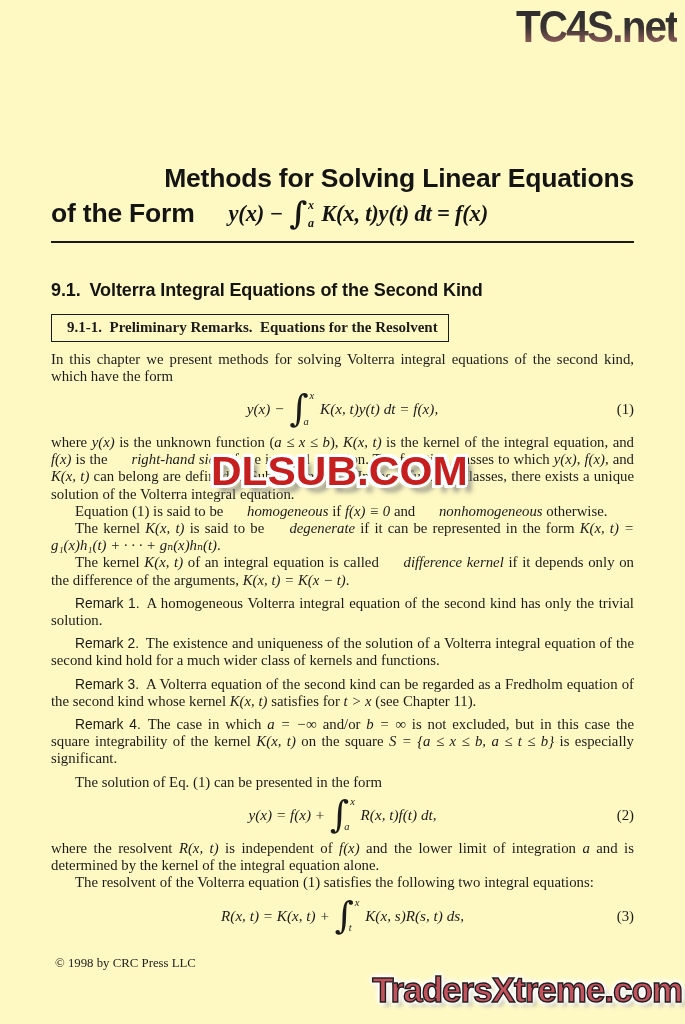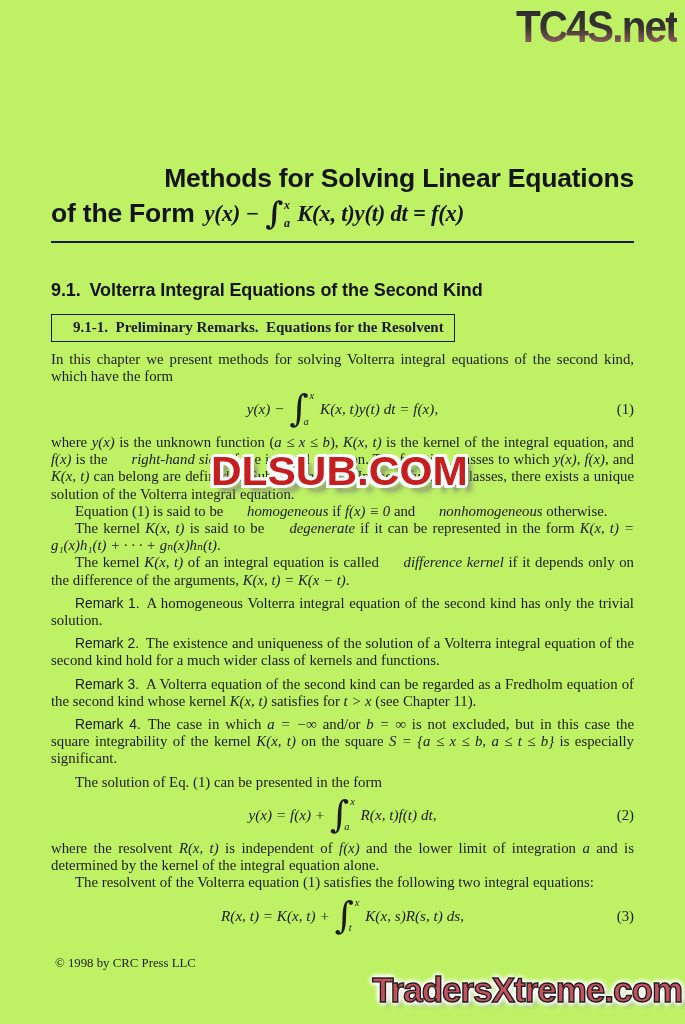--- a/index.html
+++ b/index.html
@@ -1,18 +1,18 @@
 <!DOCTYPE html>
 <html><head>
 <meta charset="utf-8">
 <style>
   html,body{margin:0;padding:0;background:#e8e8e8;}
   .page{
     position:relative;width:685px;height:1024px;margin:0 auto;
-    background:#bef264;overflow:hidden;
+    background:#fef9c3;overflow:hidden;
     font-family:"Liberation Serif","DejaVu Serif",serif;color:#1b1b1b;
   }
   
   .wm-tc4s{
     position:absolute;top:4px;right:8px;z-index:9;
     font-family:"Liberation Sans","DejaVu Sans",sans-serif;font-weight:bold;
     font-size:45px;letter-spacing:-2px;line-height:1;white-space:nowrap;
     transform:scaleX(0.90);transform-origin:100% 0;
     color:#4a3a3a;
   }
@@ -48,33 +48,33 @@
   
   .column{position:absolute;left:51px;width:583px;top:161px;}
   .chapter-label{
     font-family:"Liberation Sans","DejaVu Sans",sans-serif;font-weight:bold;
     font-size:21px;line-height:1.15;margin:0 0 21px 0;color:#141414;
   }
   .chapter-title{
     font-family:"Liberation Sans","DejaVu Sans",sans-serif;font-weight:bold;
     font-size:26.5px;line-height:1.30;margin:0;color:#141414;letter-spacing:-0.2px;text-align:right;
   }
-  .title-line2{display:flex;align-items:center;margin-top:1px;}
+  .title-line2{display:flex;align-items:center;margin-top:1px;gap:24px;}
   .title-eq{
     font-family:"Liberation Serif","DejaVu Serif",serif;font-weight:bold;font-style:italic;
     font-size:22.5px;display:inline-flex;align-items:center;margin-left:10px;white-space:pre;
   }
   .title-rule{height:2px;background:#1a1a1a;margin-top:10px;}
   .section-heading{
     font-family:"Liberation Sans","DejaVu Sans",sans-serif;font-weight:bold;
     font-size:18px;margin:37px 0 0 0;color:#141414;letter-spacing:-0.1px;
   }
   .subsection-box{
     display:inline-block;margin-top:13px;border:1.4px solid #1a1a1a;
-    padding:3px 10px 4px 21px;font-weight:bold;font-size:15px;line-height:1.25;
+    padding:3px 10px 4px 15px;font-weight:bold;font-size:15px;line-height:1.25;
   }
   .body-root{margin-top:9px;}
   .para{margin:0;font-size:14.8px;line-height:17.2px;text-align:justify;position:relative;}
   .para.indent{text-indent:24px;}
   .para.gap{margin-top:6px;}
   .seg-r{}
   .seg-m{font-style:italic;}
   .seg-e{font-style:italic;margin-left:20px;}
   .seg-sans{font-family:"Liberation Sans","DejaVu Sans",sans-serif;font-size:13.8px;}
   

